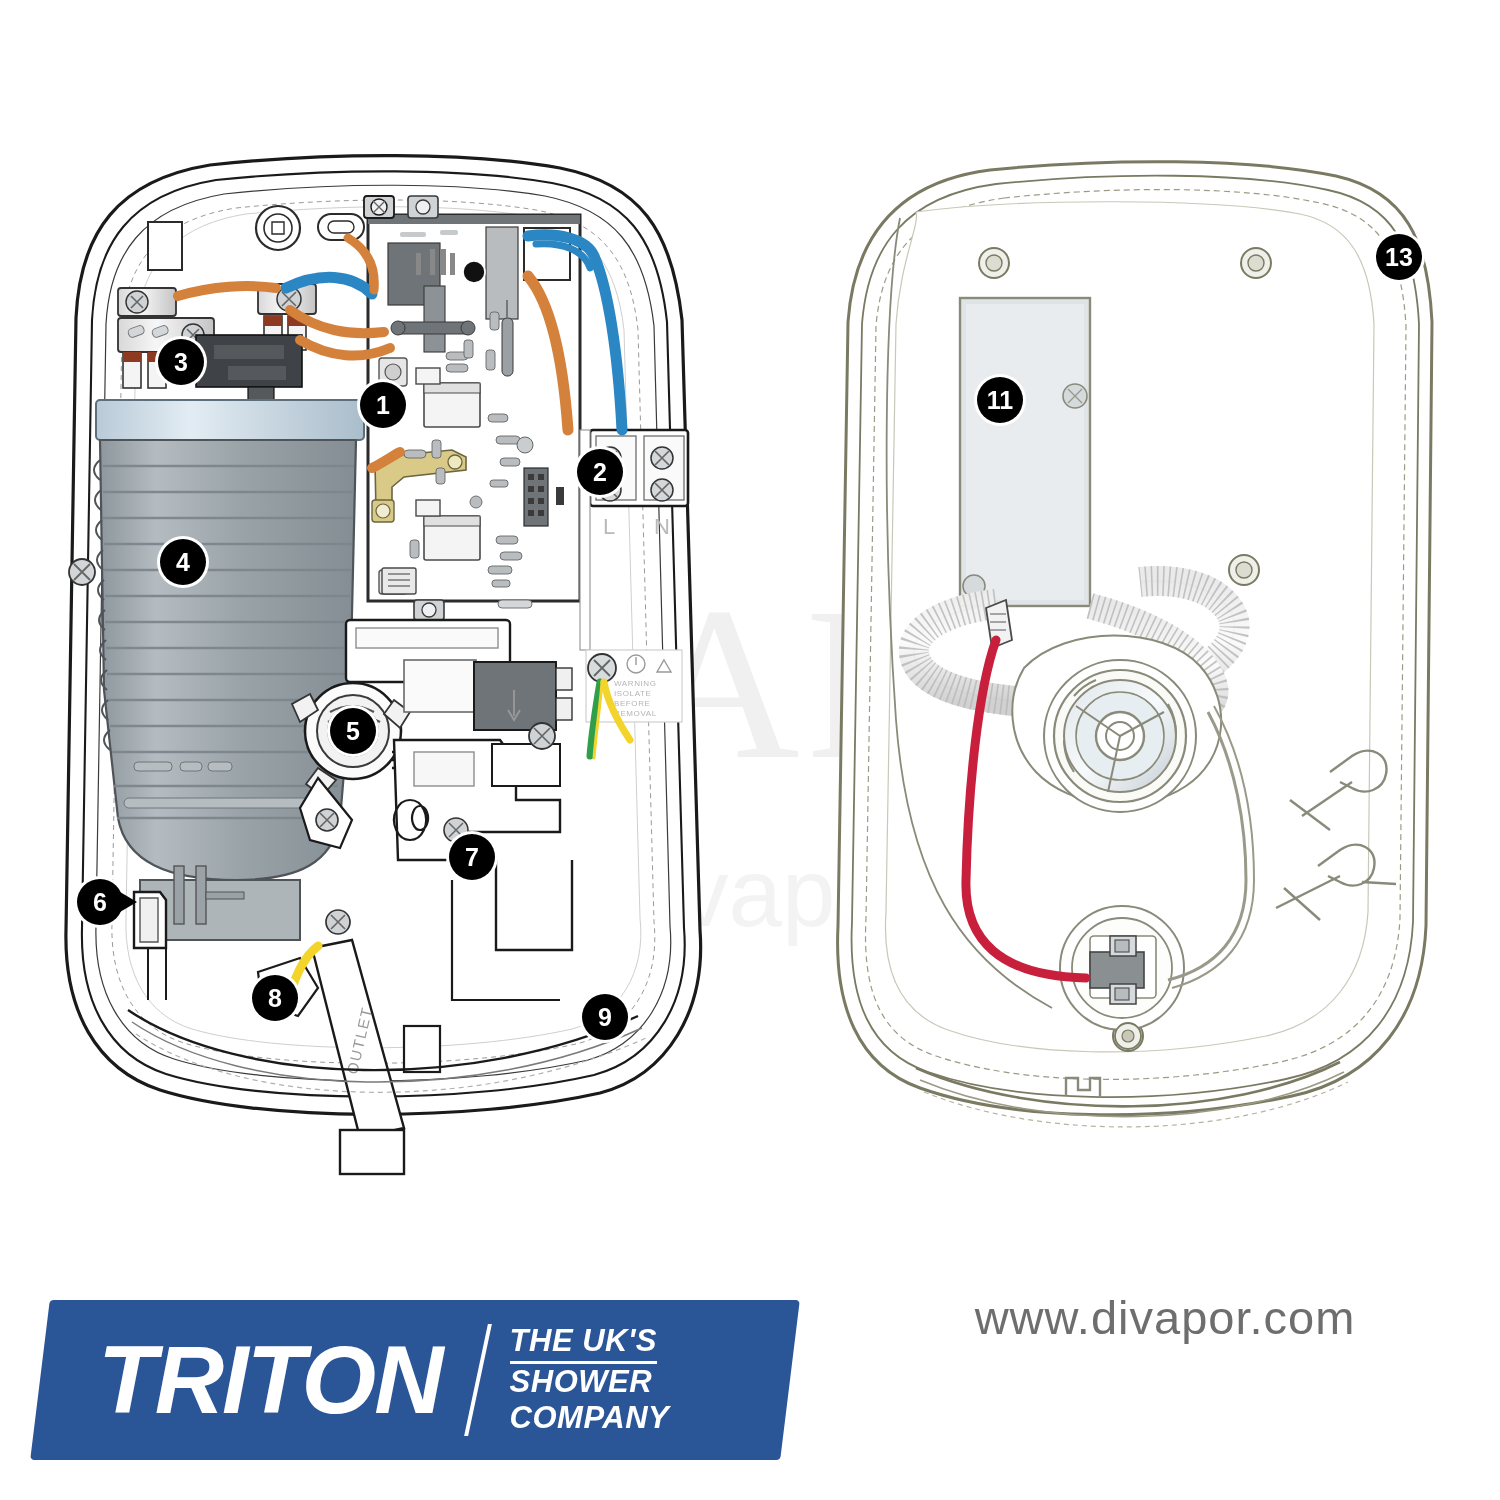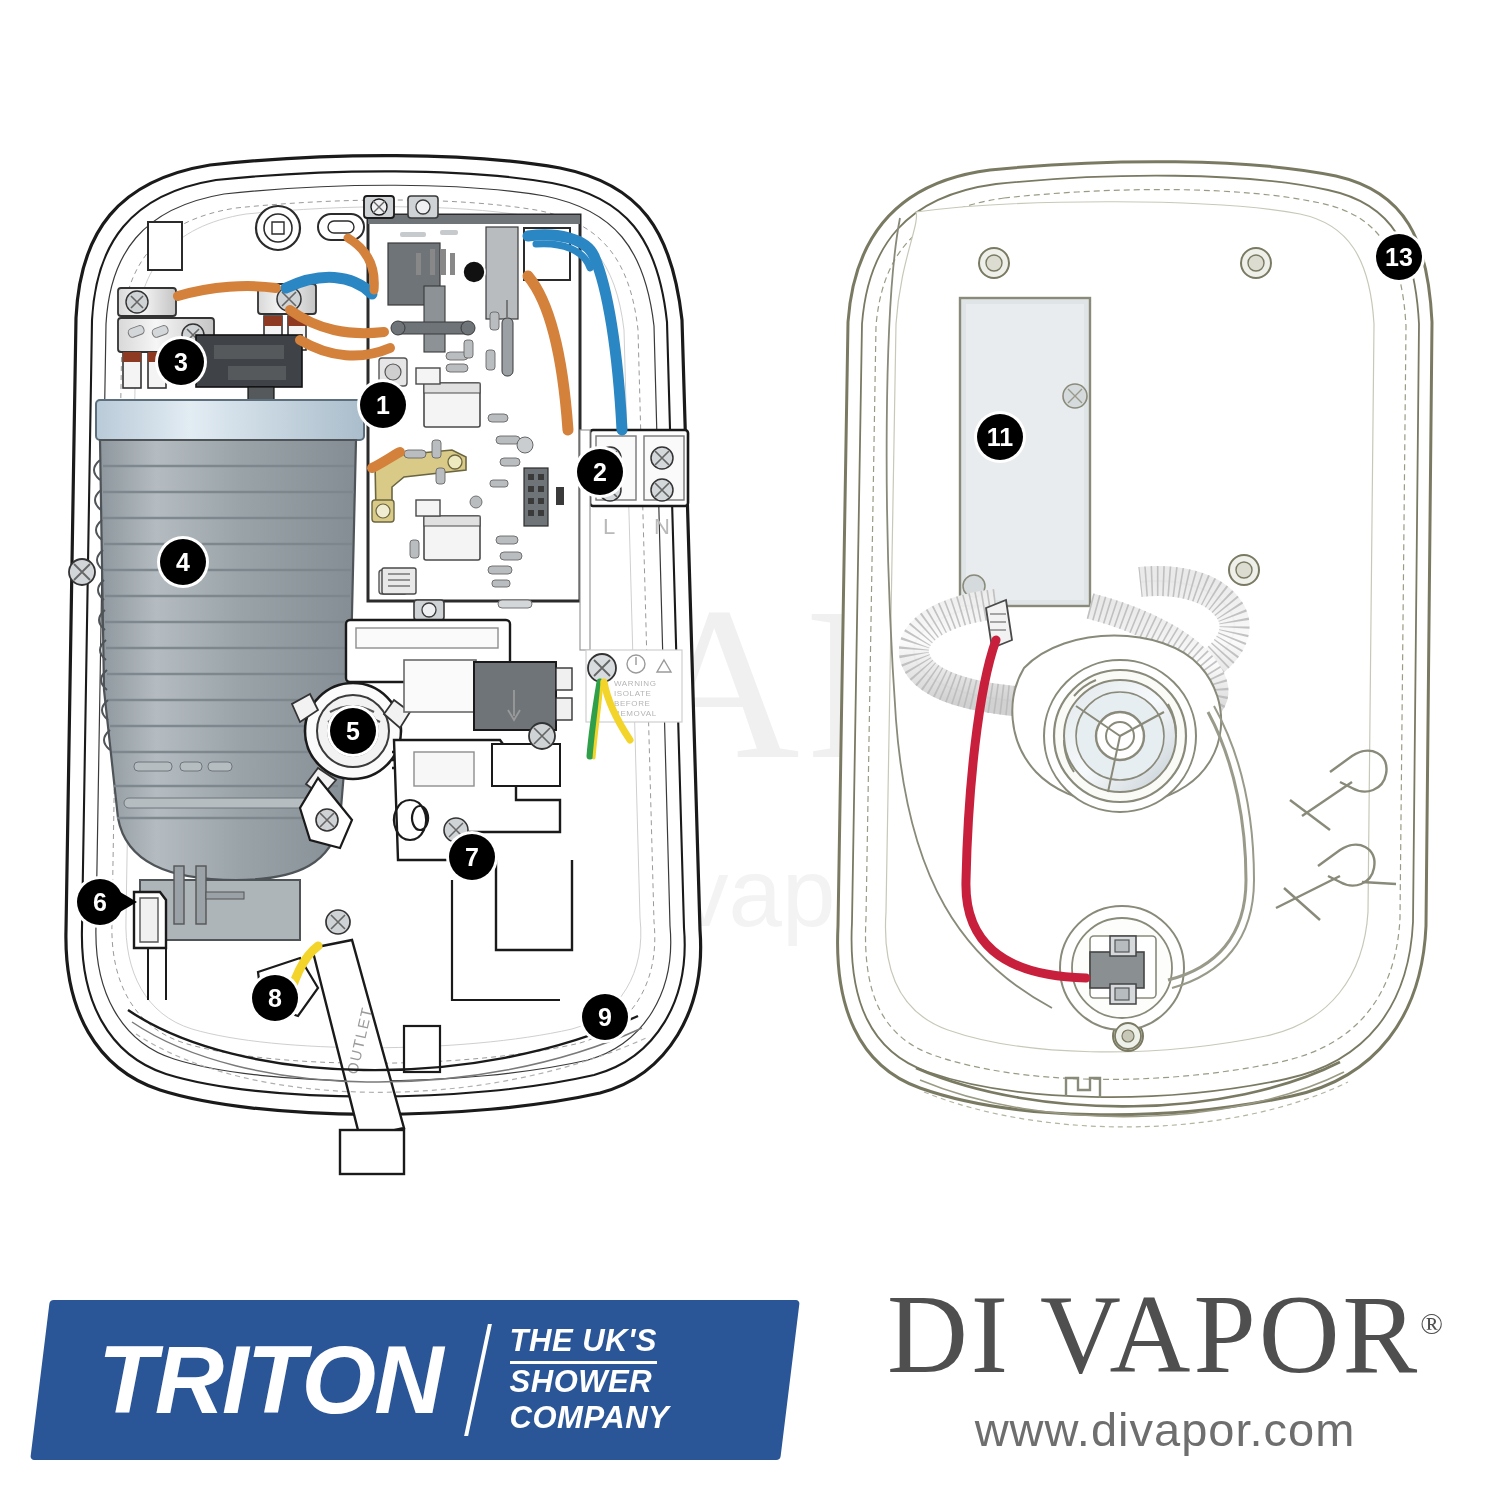--- a/index.html
+++ b/index.html
@@ -565,39 +565,36 @@
       <div class="callout" style="left: 360px; top: 382px;">1</div>
       <div class="callout" style="left: 577px; top: 449px;">2</div>
       <div class="callout" style="left: 158px; top: 339px;">3</div>
       <div class="callout" style="left: 160px; top: 539px;">4</div>
       <div class="callout" style="left: 330px; top: 708px;">5</div>
       <div class="callout tail" style="left: 77px; top: 879px;">6</div>
       <div class="callout" style="left: 449px; top: 834px;">7</div>
       <div class="callout" style="left: 252px; top: 975px;">8</div>
       <div class="callout" style="left: 582px; top: 994px;">9</div>
       <div class="callout" style="left: 1376px; top: 234px;">13</div>
-      <div class="callout" style="left: 977px; top: 414px; text-align: center;">11</div>
+      <div class="callout" style="left: 977px; top: 377px; text-align: center;">11</div>
     </div>
 
   <div class="footer">
 
     <div class="triton-badge">
       <div class="triton-inner">
         <div class="triton-word">TRITON</div>
         <div class="triton-rule"></div>
         <div class="triton-tag">
           <span class="u">THE UK'S</span><br>
           <span>SHOWER</span><br>
           <span>COMPANY</span>
         </div>
       </div>
     </div>
 
     <div class="divapor-block">
-      <div class="divapor-word">
-        <span>DI VAPOR</span><sup>®</sup>
-      </div>
       <div class="divapor-url">www.divapor.com</div>
     </div>
 
   </div>
 
 </div>
 
 </body></html>

